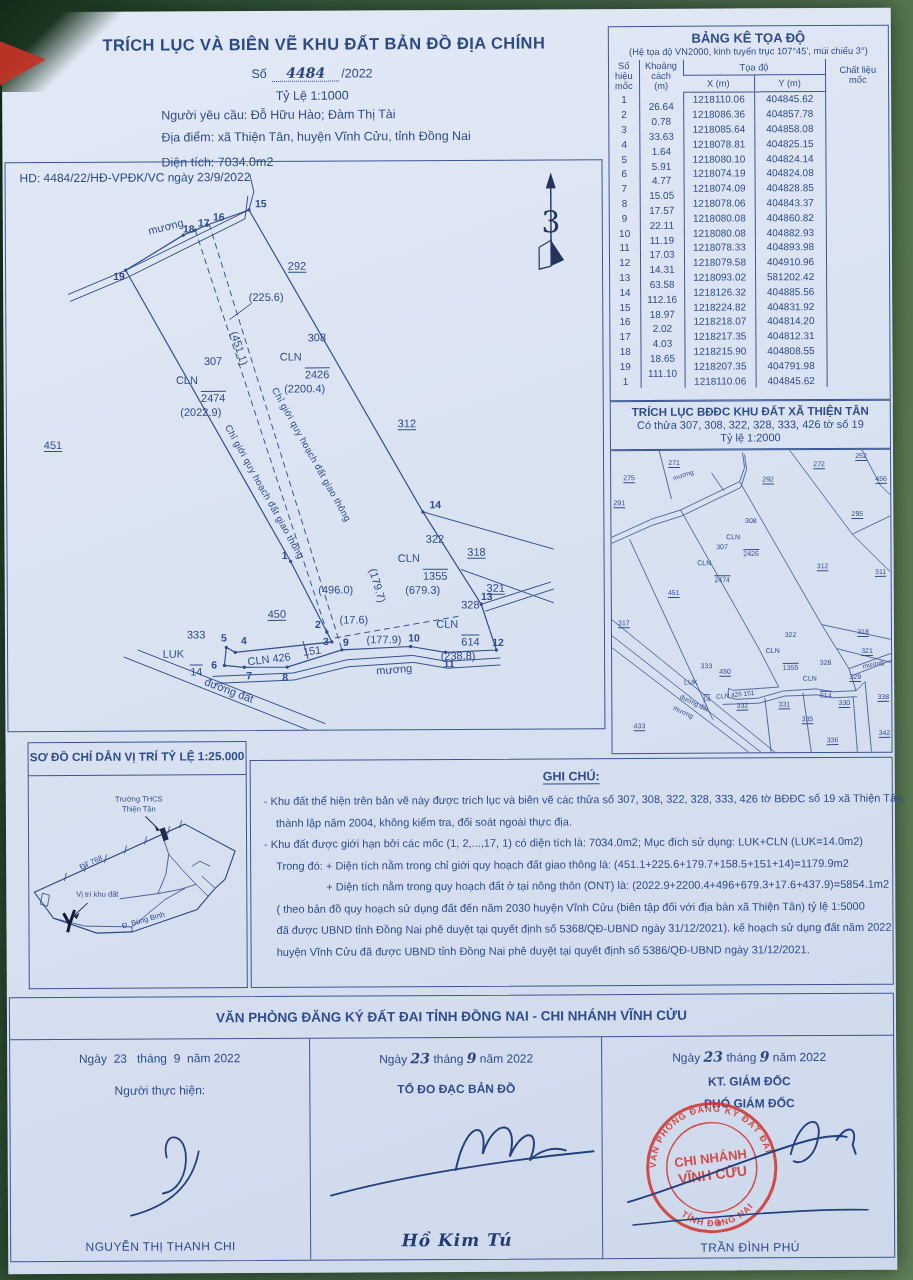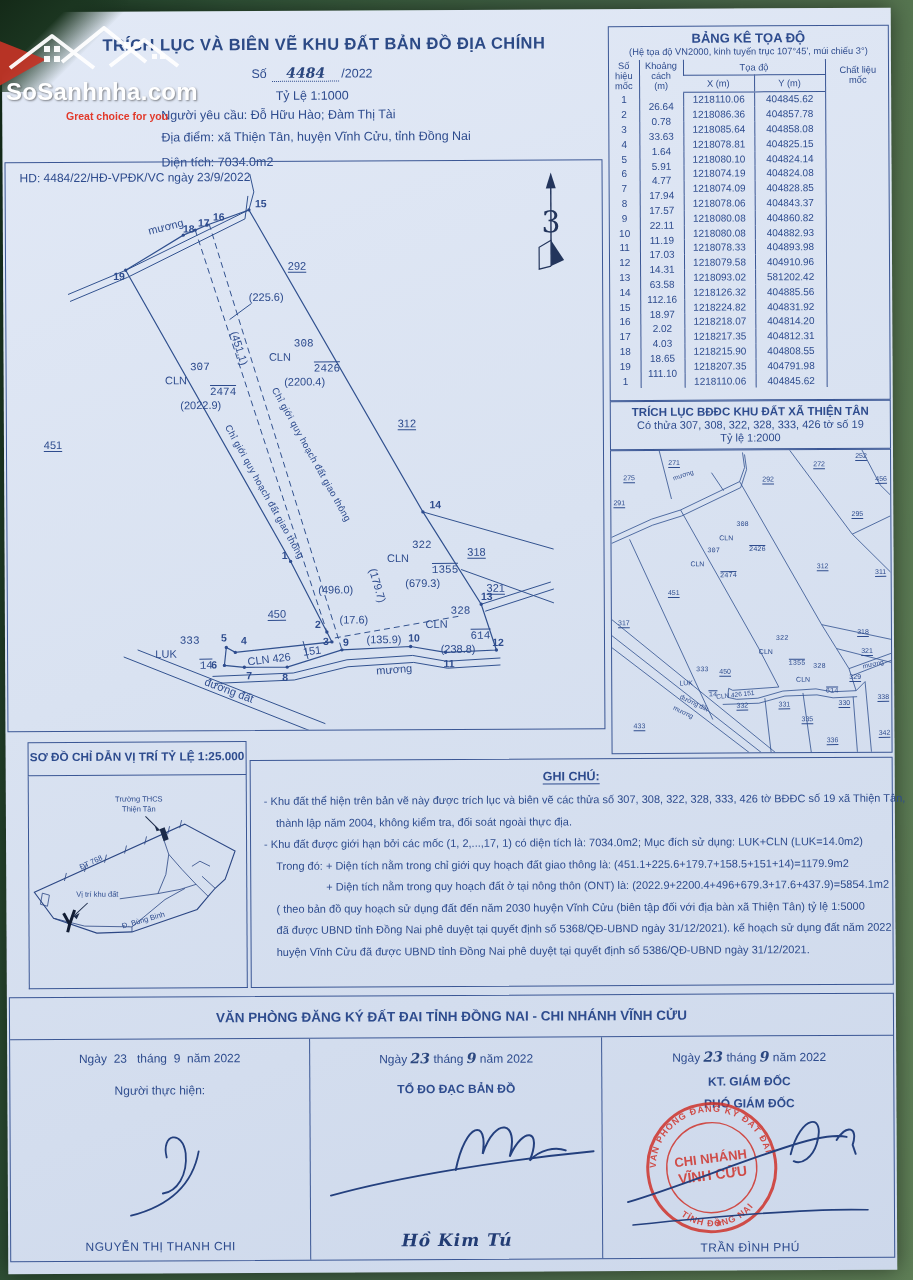--- a/index.html
+++ b/index.html
@@ -30,21 +30,21 @@
   .bx{position:absolute;border:1.6px solid #3b5795;box-sizing:border-box;}
   
   .hd-line{position:absolute;left:14px;top:8px;font-size:12px;}
   .map-layer{position:absolute;left:0;top:0;width:100%;height:100%;}
   .lbl{position:absolute;white-space:nowrap;color:#2e4c8e;line-height:1.1;}
   .u{text-decoration:underline;text-underline-offset:2px;}
   .main-labels{font-size:11px;}
   .main-labels .pt{font-weight:600;font-size:10.5px;}
   .main-labels .sm{font-size:9.5px;letter-spacing:.3px;}
   .frow{display:flex;align-items:center;gap:3px;justify-content:center;}
-  .frac{display:inline-flex;align-items:flex-start;line-height:1.12;font-family:Liberation Mono, monospace;}
+  .frac{display:inline-flex;flex-direction:column;align-items:center;line-height:1.12;}
   .fbot{border-top:1px solid #2e4c8e;padding-top:0px;margin-top:24px;}
   .farea{text-align:center;margin-top:1px;}
   
   .ct-title{text-align:center;font-size:13px;font-weight:bold;margin-top:4px;}
   .ct-sub{text-align:center;font-size:9.3px;margin-top:1px;}
   table.ct{border-collapse:collapse;width:100%;table-layout:fixed;margin-top:3px;font-size:10px;color:#2e4c8e;}
   table.ct th{font-weight:normal;font-size:9.3px;white-space:pre-line;vertical-align:middle;padding:1px 0;}
   table.ct th,table.ct td{border-left:1.3px solid #3b5795;text-align:center;}
   table.ct th:first-child,table.ct td:first-child{border-left:none;}
   table.ct thead tr.r1 th{border-bottom:1.3px solid #3b5795;}
@@ -214,21 +214,21 @@
                 <span class="fbot">1355</span>
               </span>
             </div>
             <div class="farea">(679.3)</div>
           </div>
           <div class="lbl" style="left: 328px; top: 428px; transform: translate(-50%, -50%);">(496.0)</div>
           <div class="lbl" style="left: 370px; top: 424px; transform: translate(-50%, -50%) rotate(74deg);">(179.7)</div>
           <div class="lbl u" style="left: 488px; top: 427px; transform: translate(-50%, -50%);">321</div>
           <div class="lbl u" style="left: 269px; top: 452px; transform: translate(-50%, -50%);">450</div>
           <div class="lbl" style="left: 346px; top: 458px; transform: translate(-50%, -50%);">(17.6)</div>
-          <div class="lbl" style="left: 376px; top: 478px; transform: translate(-50%, -50%);">(135.9)</div>
+          <div class="lbl" style="left: 376px; top: 478px; transform: translate(-50%, -50%);">(177.9)</div>
           <div class="lbl" style="left: 450px; top: 469px; transform: translate(-50%, -50%);">
             <div class="frow">
               <span>CLN</span>
               <span class="frac">
                 <span>328</span>
                 <span class="fbot">614</span>
               </span>
             </div>
             <div class="farea">(238.8)</div>
           </div>
@@ -314,21 +314,21 @@
             </tr>
             <tr>
               <td>6</td>
               <td><span class="dshift">4.77</span></td>
               <td>1218074.19</td>
               <td>404824.08</td>
               <td></td>
             </tr>
             <tr>
               <td>7</td>
-              <td><span class="dshift">17.94</span></td>
+              <td><span class="dshift">15.05</span></td>
               <td>1218074.09</td>
               <td>404828.85</td>
               <td></td>
             </tr>
             <tr>
               <td>8</td>
               <td><span class="dshift">17.57</span></td>
               <td>1218078.06</td>
               <td>404843.37</td>
               <td></td>
@@ -659,34 +659,13 @@
           <path d="M15,105 C60,92 120,68 170,52 C200,42 222,38 234,41 M178,58 C188,18 214,16 204,48 C200,61 189,69 181,65 M224,44 C234,28 246,31 240,49 L243,58" fill="none" stroke="#24407e" stroke-width="1.9" stroke-linecap="round"></path>
           <path d="M20,128 C110,119 200,112 255,114" fill="none" stroke="#24407e" stroke-width="1.6" stroke-linecap="round"></path>
         </svg>
         <div class="nm" style="top:204px;">TRẦN ĐÌNH PHÚ</div>
       </div>
     </div>
   </div>
 
   <div class="corner-shadow"></div>
   <div class="red-ribbon"></div>
-  <div class="wm">
-    <svg width="190" height="62" viewBox="0 0 190 62">
-      <g fill="none" stroke="#ffffff" stroke-width="4" opacity="0.95" stroke-linejoin="round">
-        <path d="M6,52 L48,20 L90,52"></path>
-        <path d="M58,46 L100,12 L142,46"></path>
-        <path d="M106,50 L140,24 L174,50"></path>
-      </g>
-      <g fill="#ffffff" opacity="0.95">
-        <rect x="40" y="30" width="6" height="6"></rect>
-          <rect x="50" y="30" width="6" height="6"></rect>
-        <rect x="40" y="40" width="6" height="6"></rect>
-          <rect x="50" y="40" width="6" height="6"></rect>
-        <rect x="120" y="26" width="6" height="6"></rect>
-          <rect x="130" y="26" width="6" height="6"></rect>
-        <rect x="148" y="38" width="5" height="5"></rect>
-          <rect x="156" y="38" width="5" height="5"></rect>
-      </g>
-    </svg>
-    <div class="wm-brand">SoSanhnha.com</div>
-    <div class="wm-tag">Great choice for you</div>
-  </div>
 </div>
 
 </body></html>

